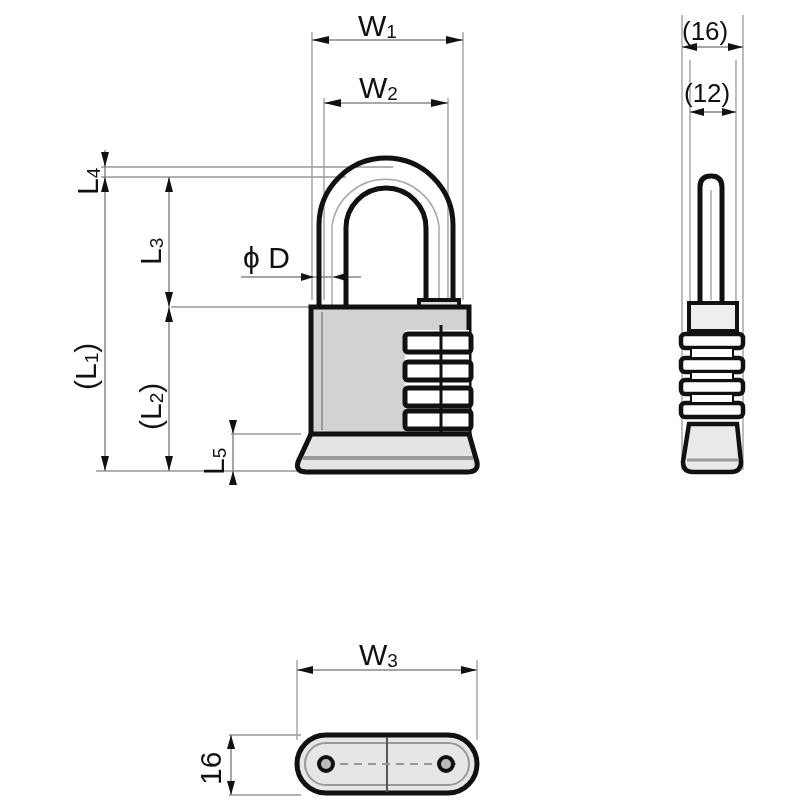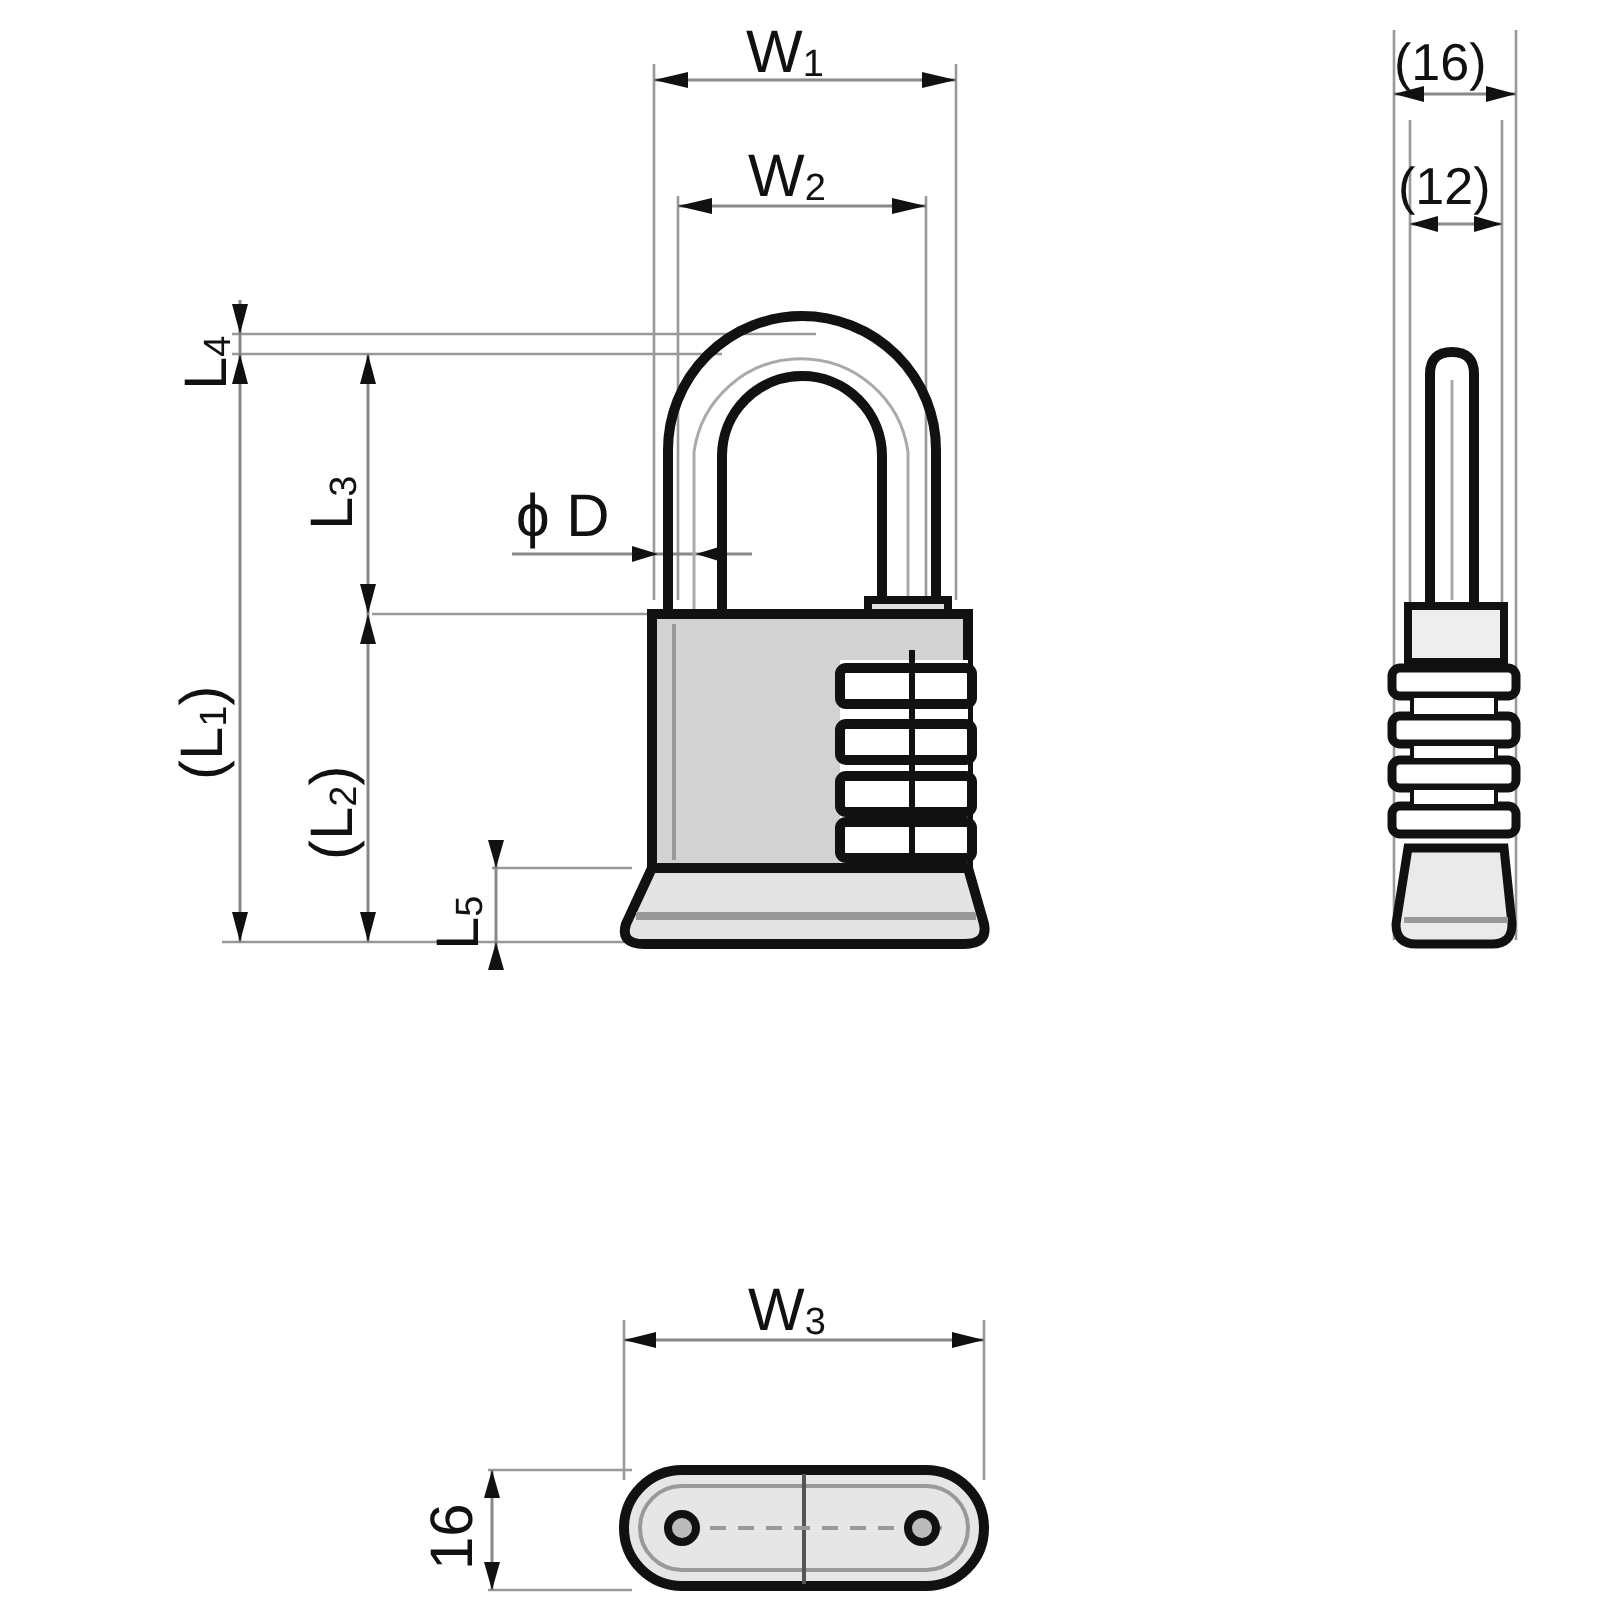--- a/index.html
+++ b/index.html
@@ -1,17 +1,17 @@
 <!DOCTYPE html>
 <html><head>
 <meta charset="utf-8">
 <style>
   html, body { margin: 0; padding: 0; background: #ffffff; }
   body { width: 800px; height: 800px; overflow: hidden; }
-  #canvas { position: absolute; left: 16px; top: 0; width: 684px; height: 800px; }
+  #canvas { position: absolute; left: 1px; top: 0; width: 684px; height: 800px; }
   svg text { font-family: "Liberation Sans", "DejaVu Sans", sans-serif; fill: #111; }
   .dim { stroke: #888; stroke-width: 1.5; fill: none; }
   .ext { stroke: #999; stroke-width: 1.3; fill: none; }
   .outline { stroke: #111; stroke-width: 5; fill: none; stroke-linejoin: round; }
   .thin { stroke: #111; stroke-width: 2.5; fill: none; }
   .arrow { fill: #111; stroke: none; }
   .lbl { font-size: 30px; }
   .sub { font-size: 19px; }
   .lblv { font-size: 30px; }
 </style>

